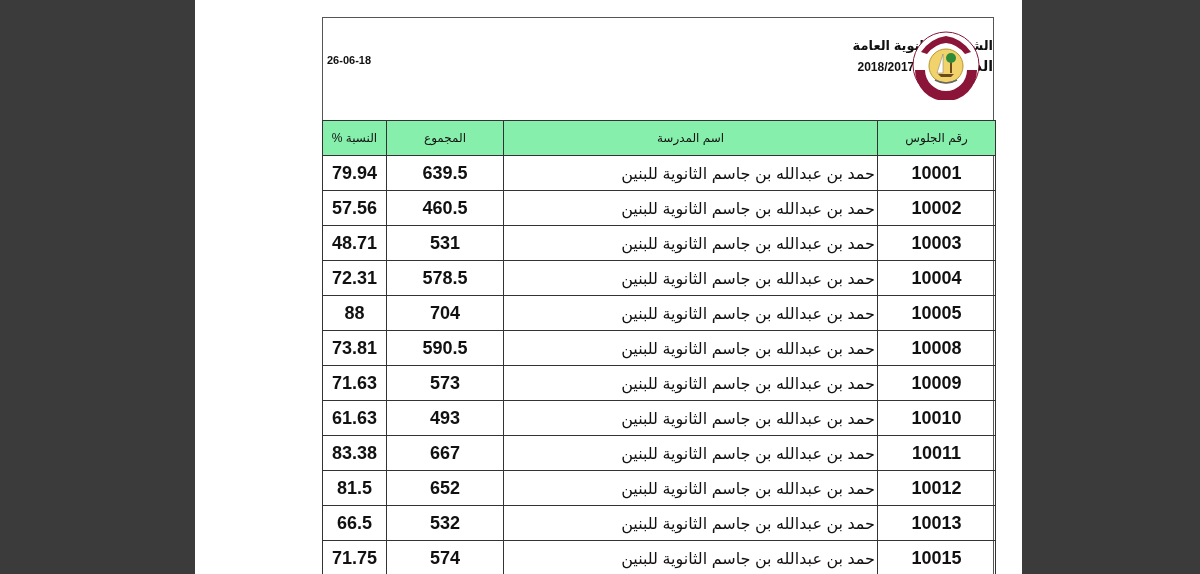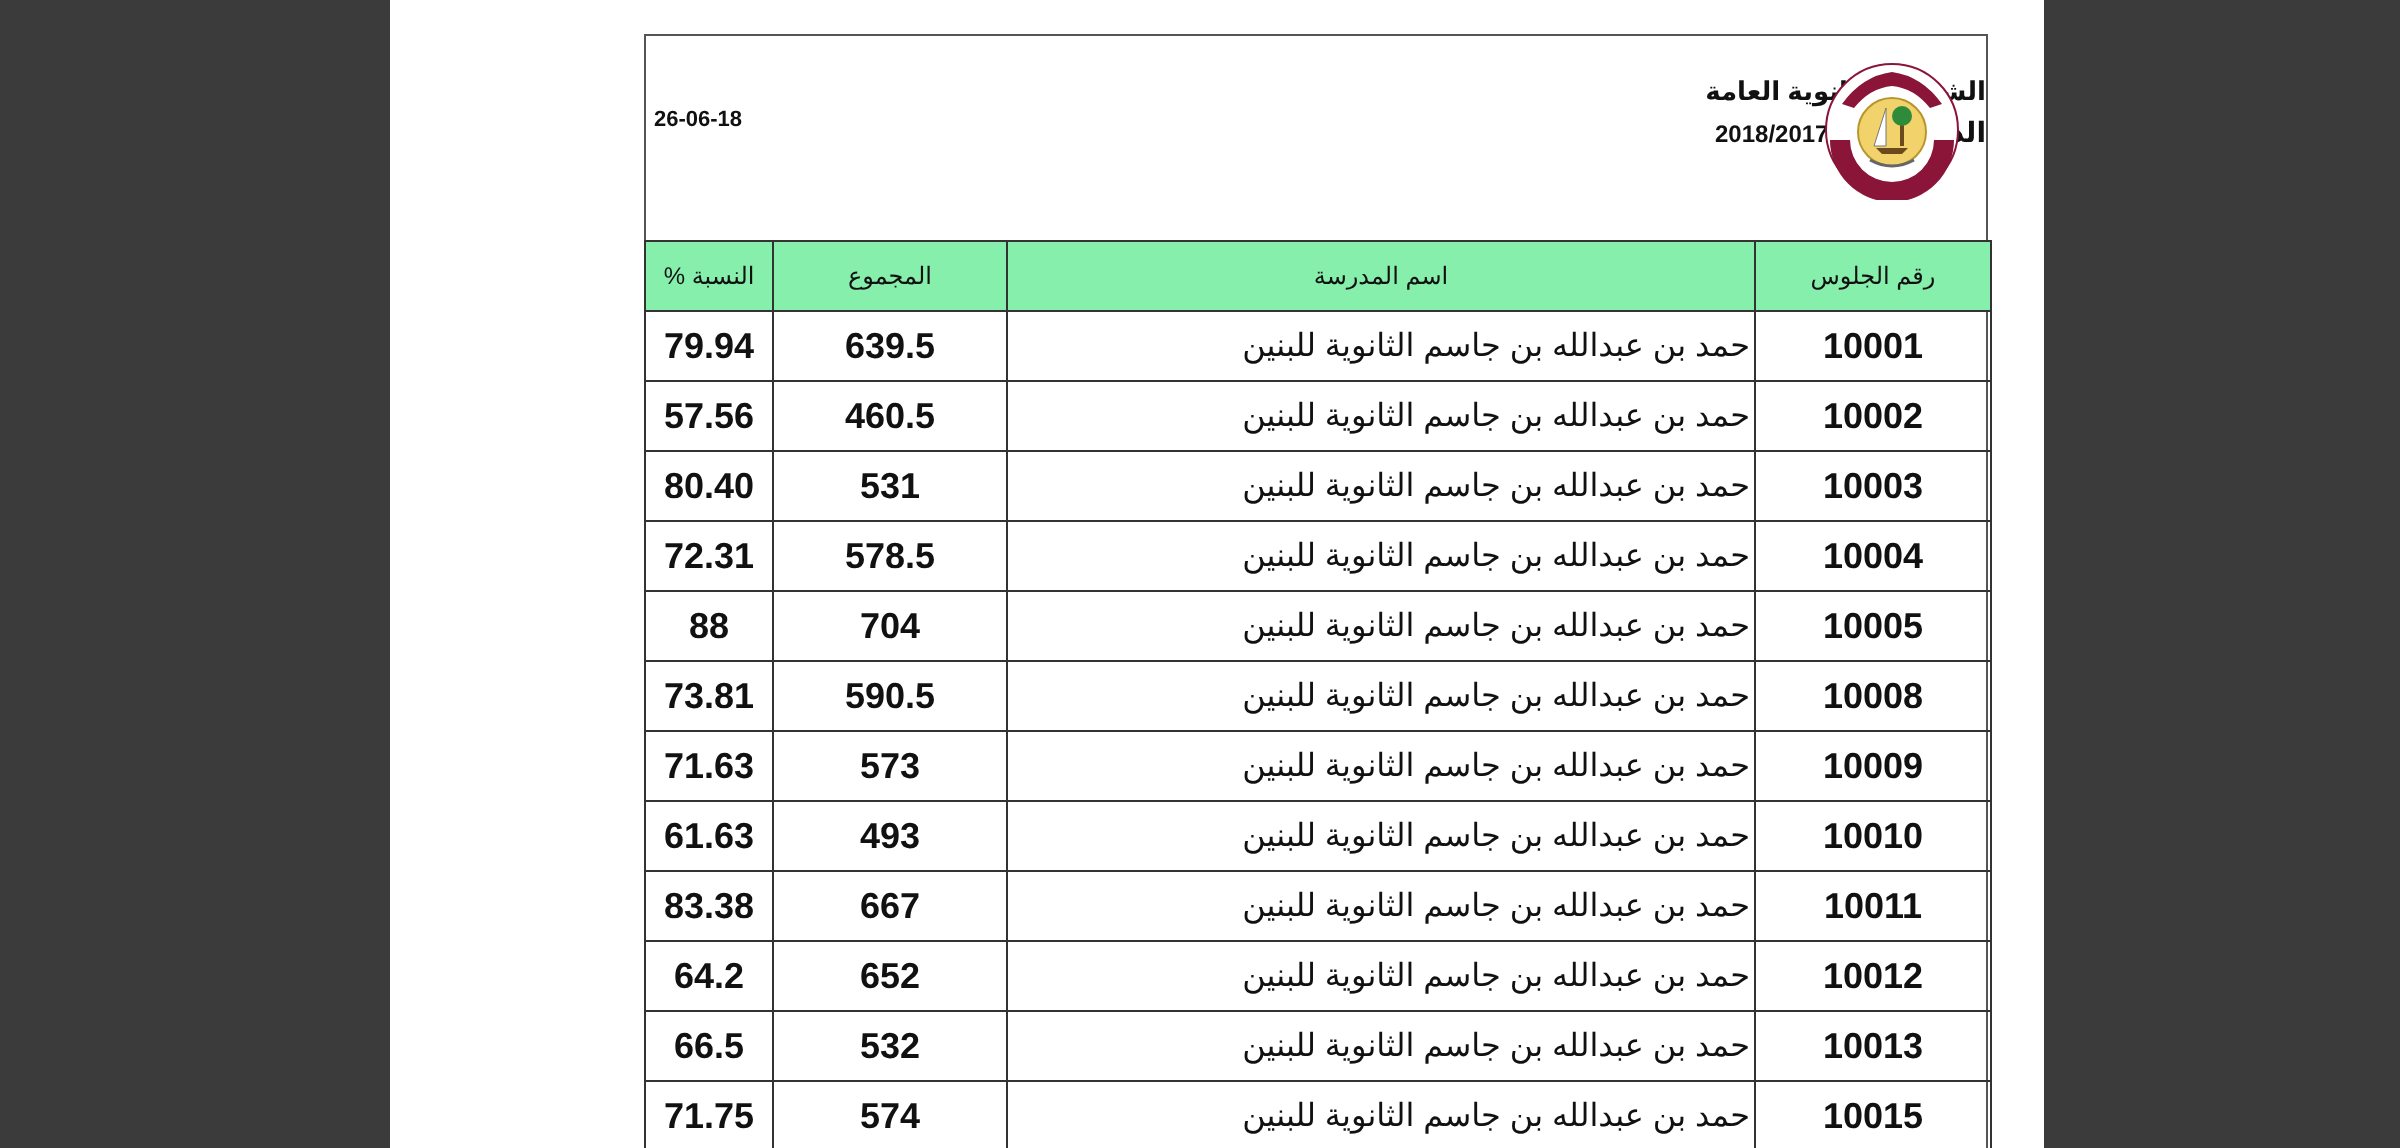--- a/index.html
+++ b/index.html
@@ -112,21 +112,21 @@
         <tr>
           <td>10002</td>
           <td class="school">حمد بن عبدالله بن جاسم الثانوية للبنين</td>
           <td>460.5</td>
           <td>57.56</td>
         </tr>
         <tr>
           <td>10003</td>
           <td class="school">حمد بن عبدالله بن جاسم الثانوية للبنين</td>
           <td>531</td>
-          <td>80.40</td>
+          <td>48.71</td>
         </tr>
         <tr>
           <td>10004</td>
           <td class="school">حمد بن عبدالله بن جاسم الثانوية للبنين</td>
           <td>578.5</td>
           <td>72.31</td>
         </tr>
         <tr>
           <td>10005</td>
           <td class="school">حمد بن عبدالله بن جاسم الثانوية للبنين</td>
@@ -154,21 +154,21 @@
         <tr>
           <td>10011</td>
           <td class="school">حمد بن عبدالله بن جاسم الثانوية للبنين</td>
           <td>667</td>
           <td>83.38</td>
         </tr>
         <tr>
           <td>10012</td>
           <td class="school">حمد بن عبدالله بن جاسم الثانوية للبنين</td>
           <td>652</td>
-          <td>64.2</td>
+          <td>81.5</td>
         </tr>
         <tr>
           <td>10013</td>
           <td class="school">حمد بن عبدالله بن جاسم الثانوية للبنين</td>
           <td>532</td>
           <td>66.5</td>
         </tr>
         <tr>
           <td>10015</td>
           <td class="school">حمد بن عبدالله بن جاسم الثانوية للبنين</td>

